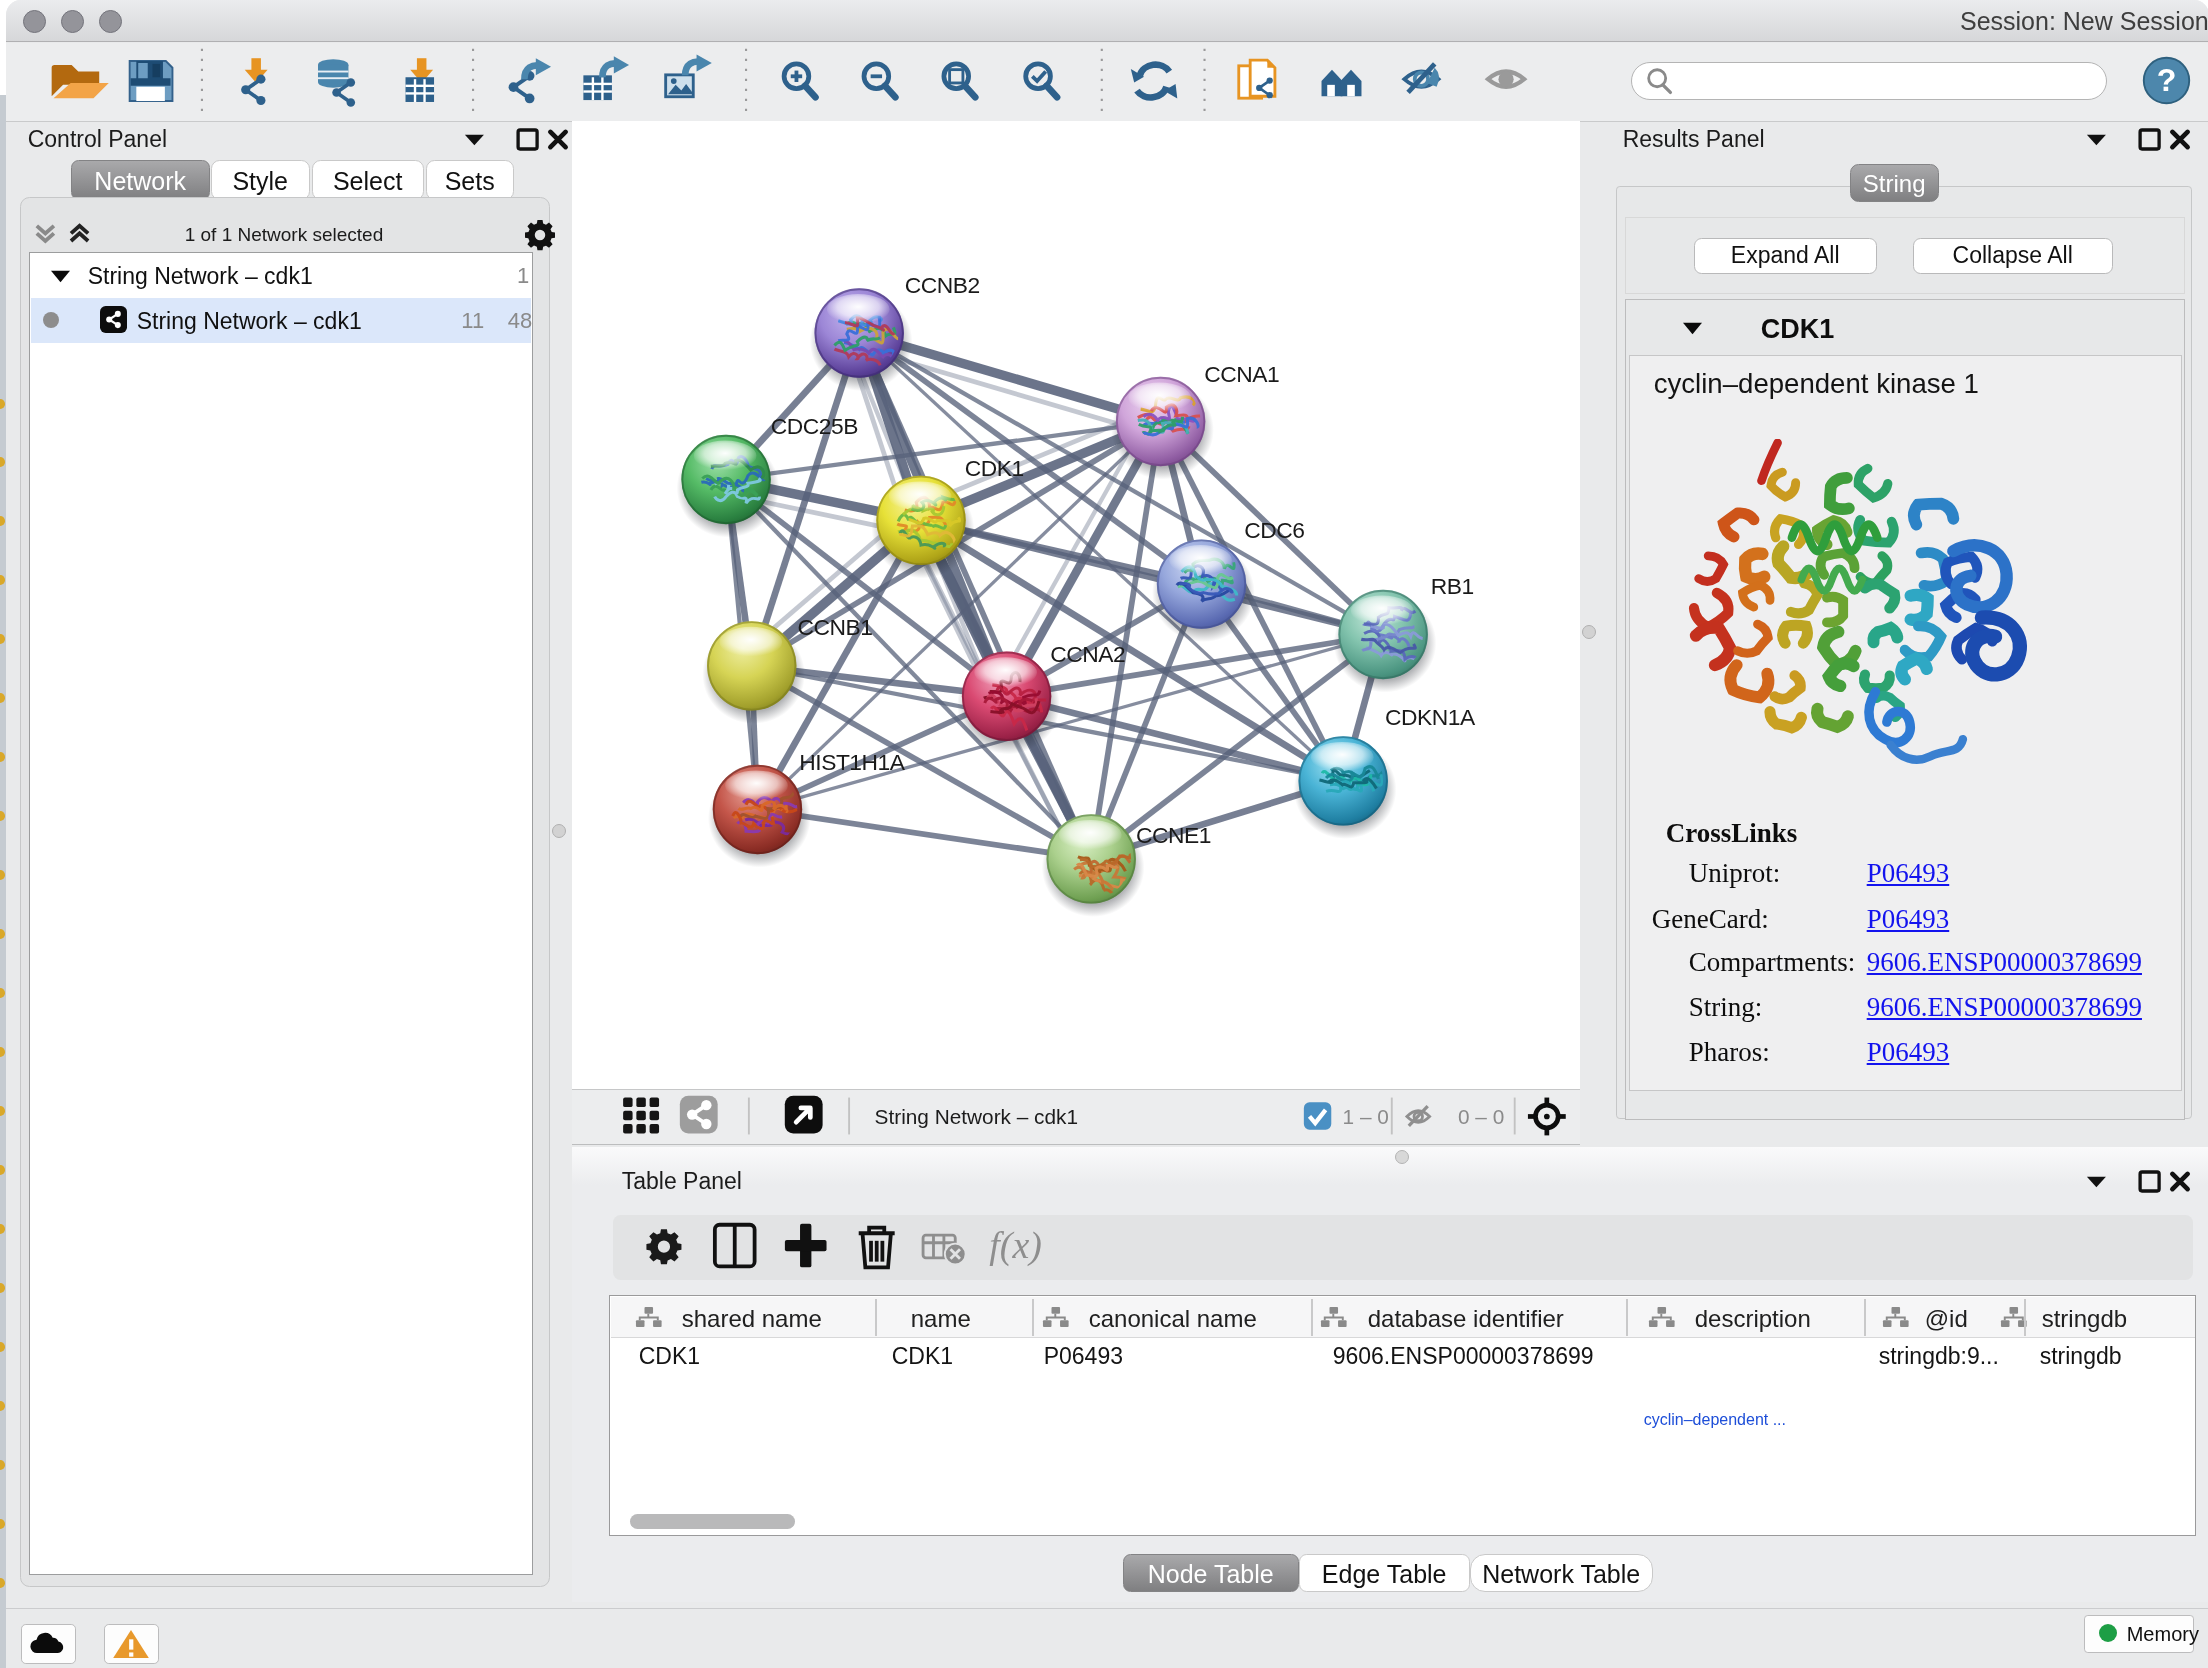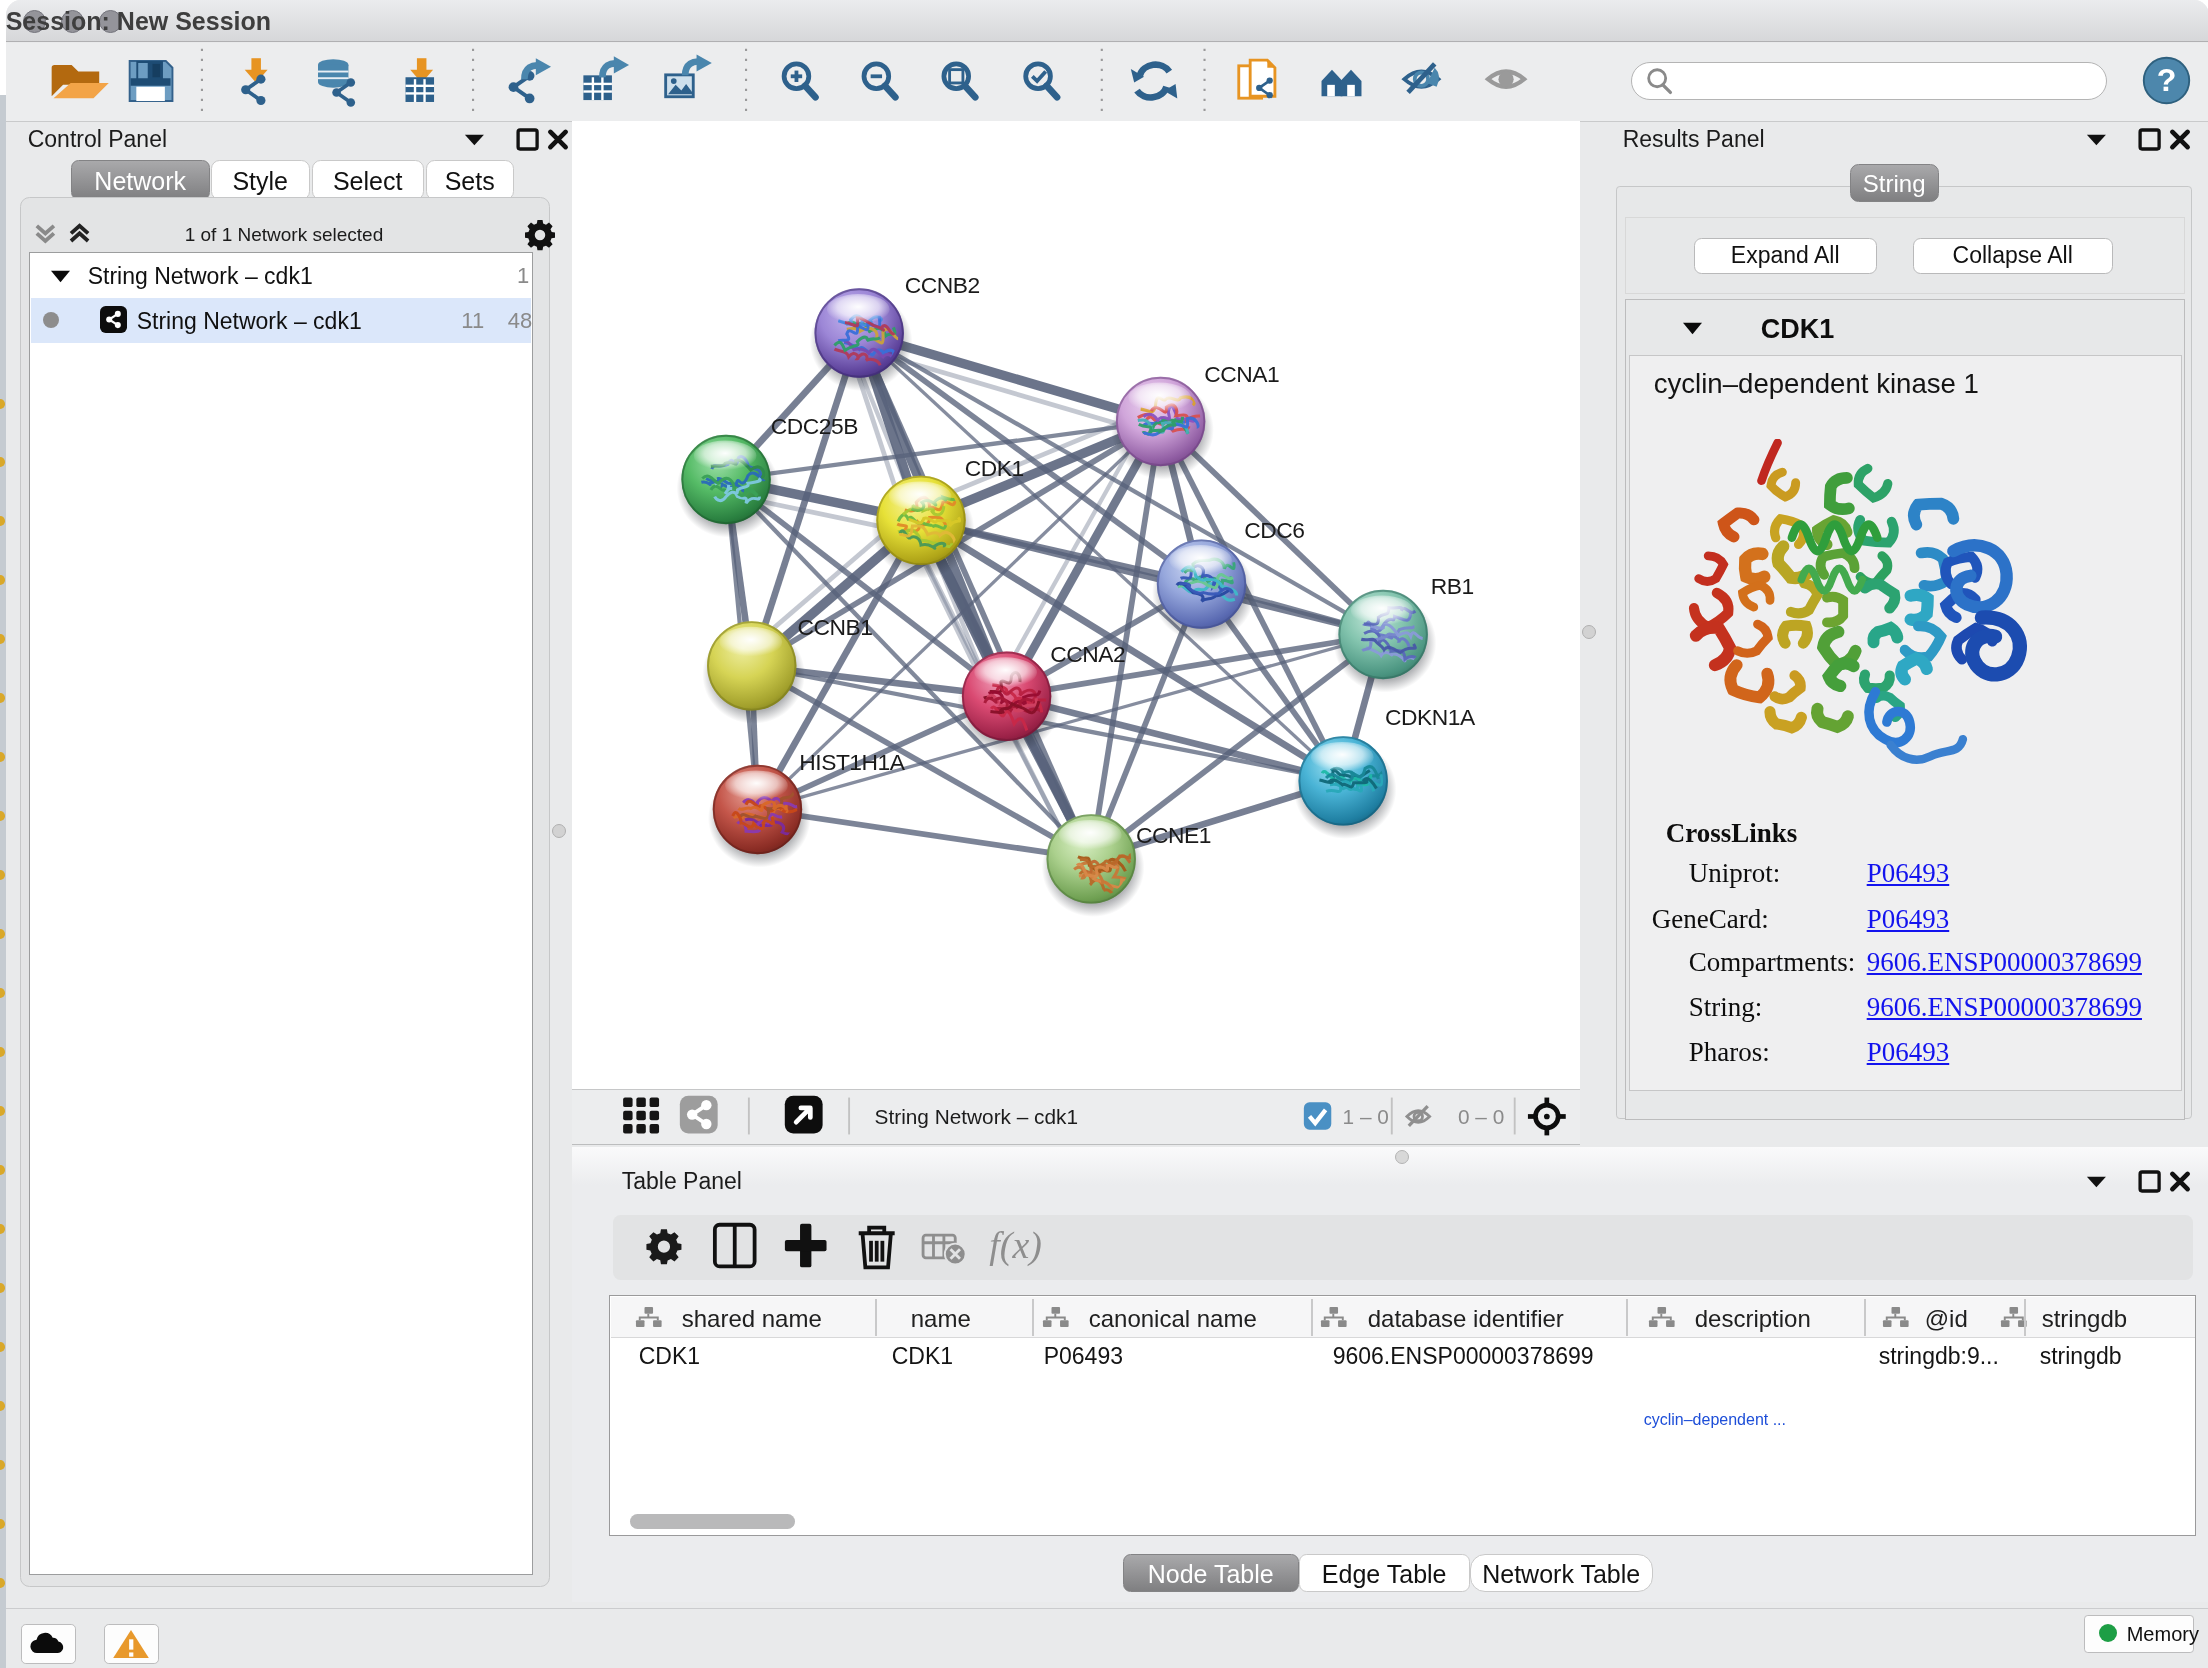--- a/index.html
+++ b/index.html
@@ -1,18 +1,18 @@
 <!DOCTYPE html>
 <html style="font-size:15px"><head><meta charset="utf-8"><style>
 html,body{margin:0;padding:0;width:2208px;height:1668px;overflow:hidden;background:#ffffff;font-family:"Liberation Sans",sans-serif;}
 .abs{position:absolute}
 #win{position:absolute;left:5.7px;top:0;width:2203px;height:1668px;background:#e9eaeb;border-radius:15px 15px 0 0}
 #titlebar{position:absolute;left:0;top:0;right:0;height:41px;background:linear-gradient(#ebecee,#d6d7d9);border-bottom:1.9px solid #b0b0b2;border-radius:15px 15px 0 0}
 .tlight{position:absolute;top:9.5px;width:23px;height:23px;border-radius:50%;background:#94949a;border:1.4px solid #74747c;box-sizing:border-box}
-#titletext{position:absolute;top:6.7px;left:0;right:0;text-align:left;font-size:25px;font-weight:700;color:#3e3e3e}
+#titletext{position:absolute;top:6.7px;left:0;right:0;text-align:right;font-size:25px;font-weight:400;color:#3e3e3e}
 #toolbar{position:absolute;left:0;top:43px;right:0;height:78px;background:#ecedee;border-bottom:1.9px solid #c9cacb}
 #searchbox{position:absolute;left:1625px;top:19px;width:476px;height:38px;background:#fff;border:1.9px solid #b4b4b4;border-radius:19px;box-sizing:border-box}
 .ptitle{font-size:23px;color:#1b1b1b}
 .tab{position:absolute;box-sizing:border-box;text-align:center;font-size:25px;color:#111;background:#fff;border:1.4px solid #c9c9c9;border-radius:8.6px}
 .tabsel{background:linear-gradient(#a9a9ab,#7f7f81);color:#fff;border:1.4px solid #838385}
 .gbox{position:absolute;box-sizing:border-box;background:#e3e4e5;border:1.4px solid #c6c7c8;border-radius:9.5px}
 .wbox{position:absolute;box-sizing:border-box;background:#fff;border:1.9px solid #9c9d9e}
 a.lnk{color:#1313ee;text-decoration:underline}
 </style></head><body>
 

